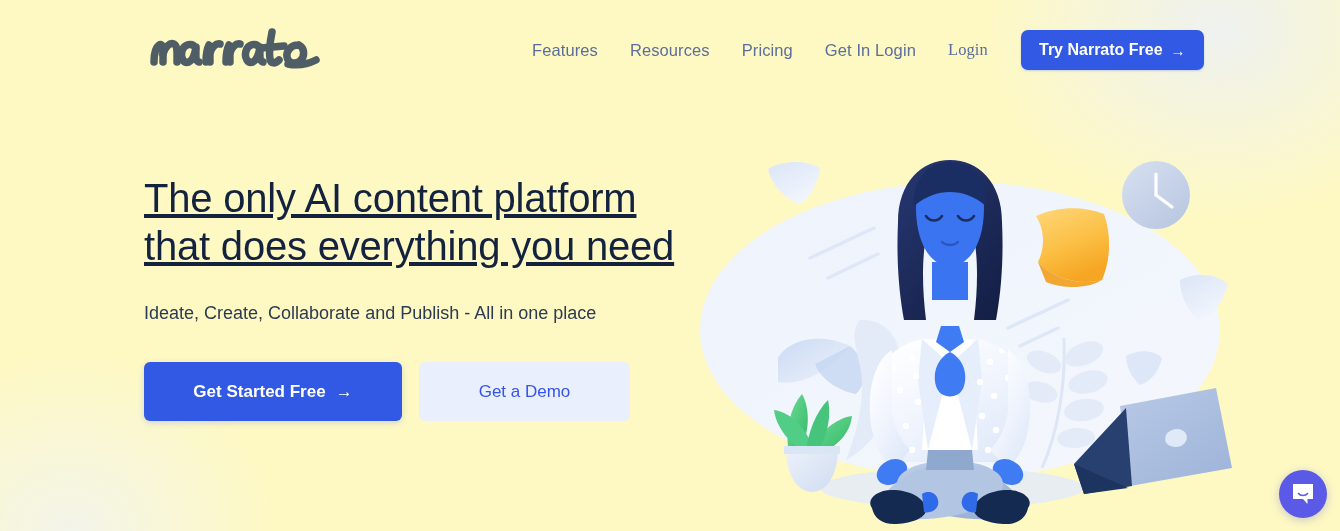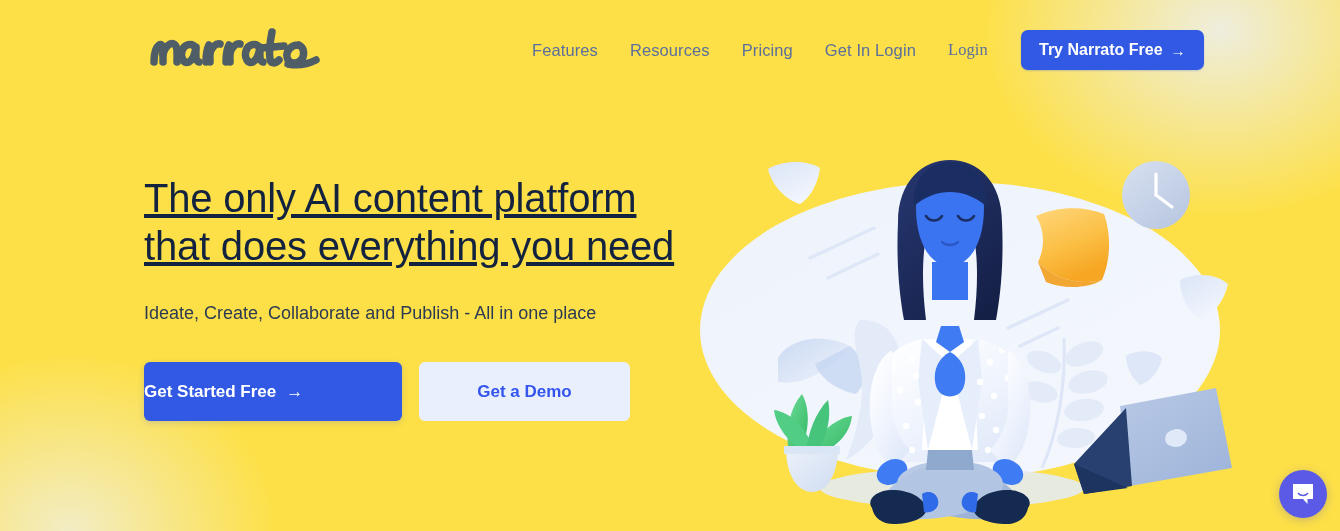--- a/index.html
+++ b/index.html
@@ -5,21 +5,21 @@
   * { box-sizing: border-box; margin: 0; padding: 0; }
   html, body {
     width: 1340px; height: 531px;
     overflow: hidden;
     background: #ffffff;
     font-family: "Liberation Sans", sans-serif;
   }
   #page {
     position: relative;
     width: 1340px; height: 531px;
-    background: #fde047;
+    background: #fef9c3;
   }
 
   
   .corner-glow {
     position: absolute; pointer-events: none;
   }
   .corner-glow.tr {
     top: -160px; right: -120px; width: 480px; height: 380px;
     background: radial-gradient(ellipse at center, rgba(236,240,248,.85) 0%, rgba(255,255,255,0) 70%);
   }
@@ -99,31 +99,31 @@
   .cta-row {
     margin-top: 32px;
     display: flex; align-items: center; gap: 17px;
   }
   .btn-primary {
     width: 258px; height: 59px;
     background: #3159e3;
     color: #ffffff;
     border: none; border-radius: 6px;
     font-size: 17px; font-weight: bold;
-    display: inline-flex; align-items: center; 
+    display: inline-flex; align-items: center; justify-content: center;
     gap: 10px;
     cursor: pointer;
     box-shadow: 0 2px 6px rgba(49,89,227,.20);
   }
   .btn-secondary {
     width: 211px; height: 59px;
     background: #e9effc;
     color: #3355ee;
     border: none; border-radius: 6px;
-    font-size: 17px; font-weight: 700;
+    font-size: 17px; font-weight: 400;
     display: inline-flex; align-items: center; justify-content: center;
     cursor: pointer;
   }
 
   
   .illustration {
     position: absolute;
     left: 660px; top: 150px;
     width: 620px; height: 381px;
   }

